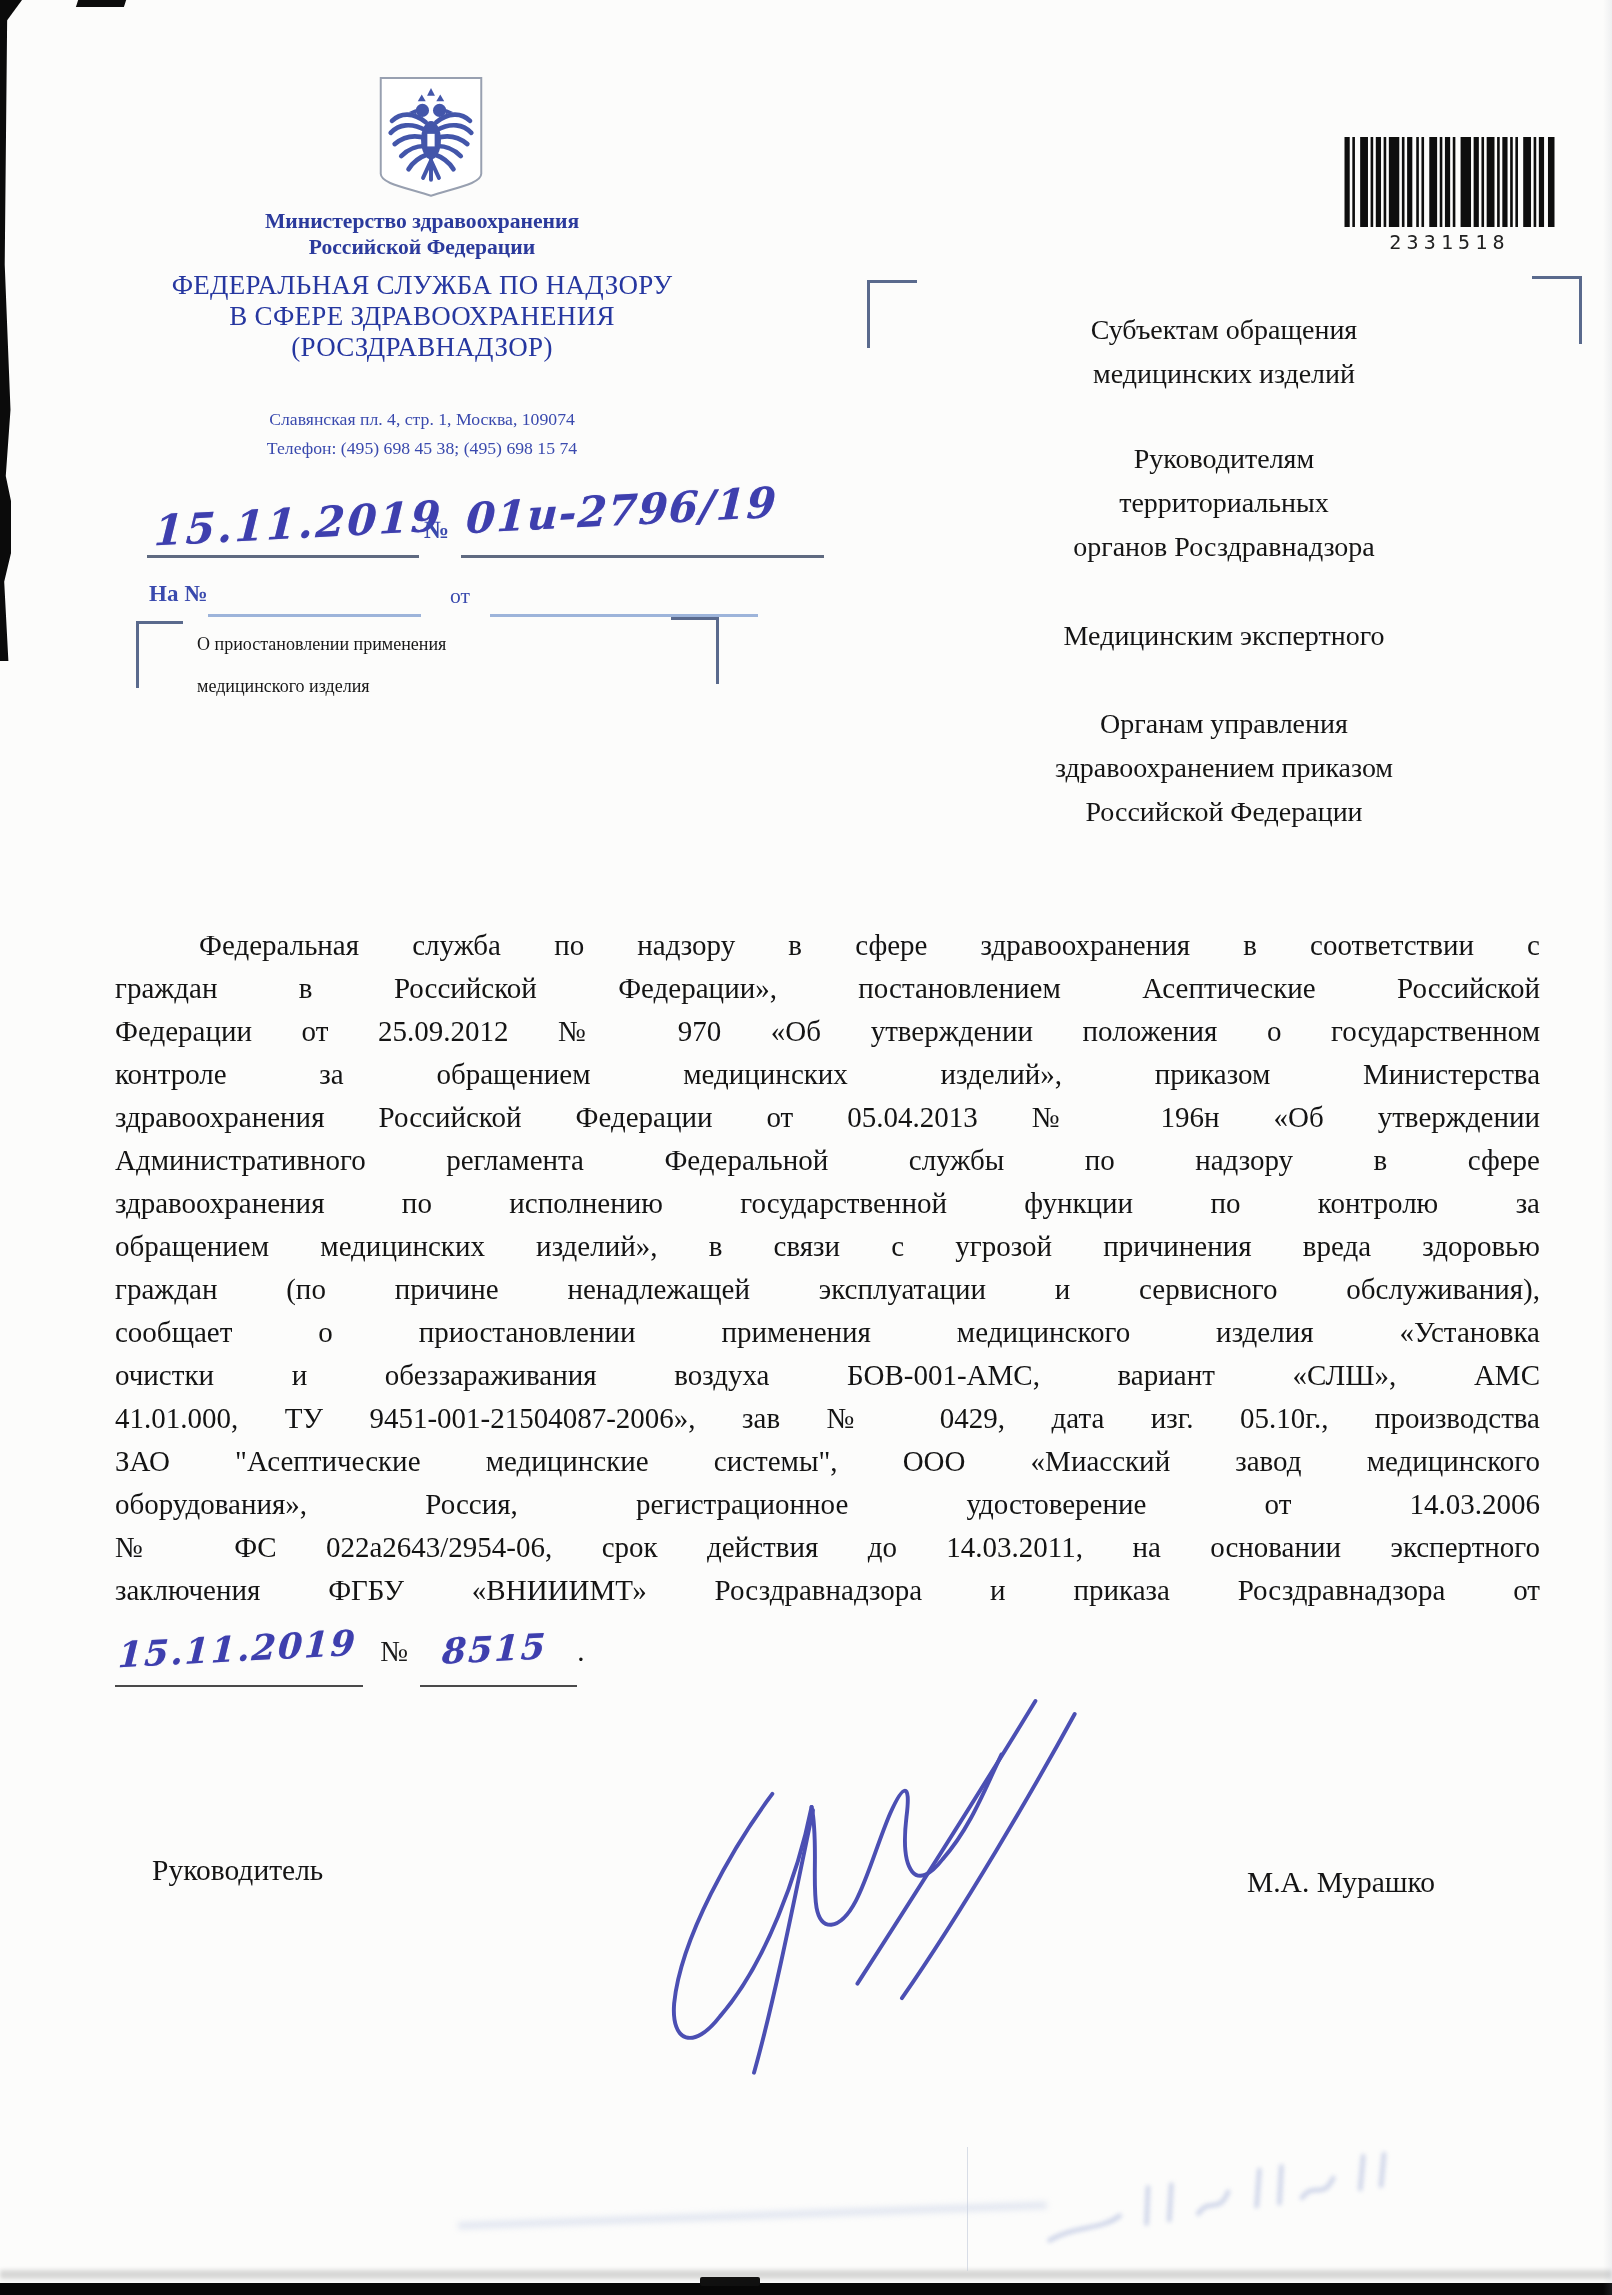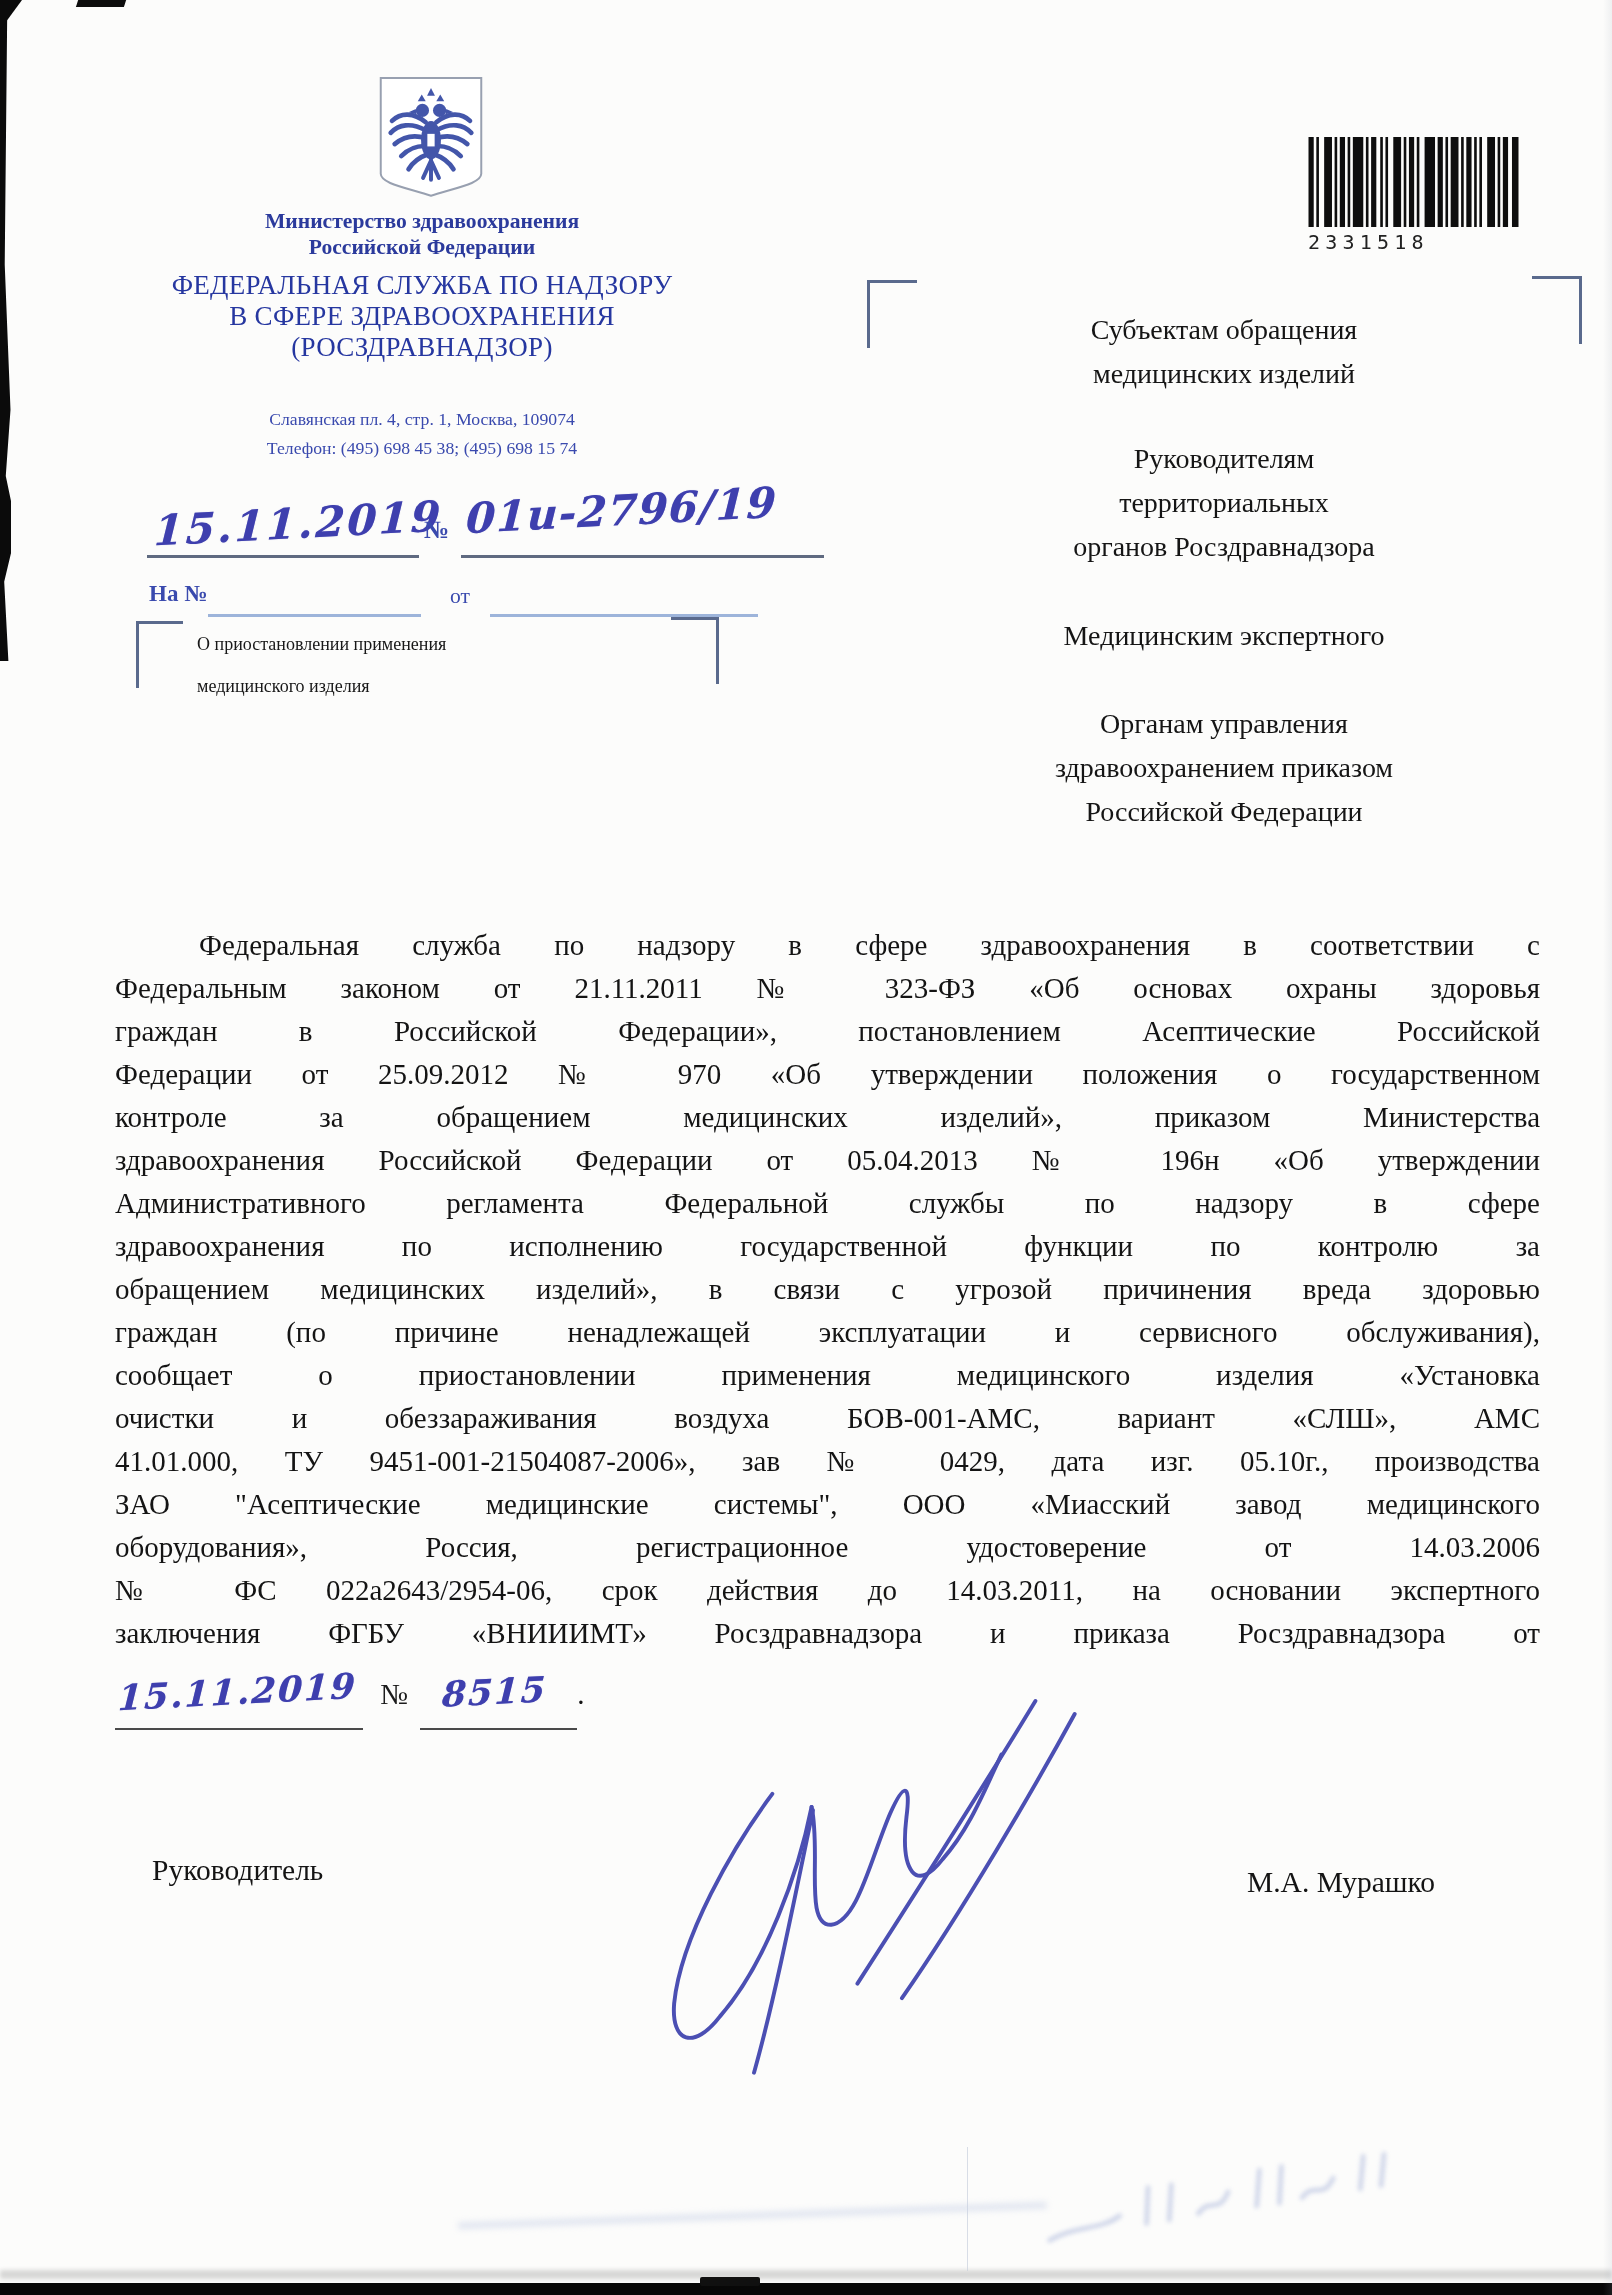--- a/index.html
+++ b/index.html
@@ -53,21 +53,21 @@
   .lightline{position:absolute;height:2.6px;background:#9db4da;}
   .lightline.r1{left:208px;top:614px;width:213px;}
   .lightline.r2{left:490px;top:614px;width:268px;}
   
   .brk{position:absolute;}
   .brk .h{position:absolute;height:2.6px;background:#5a6a8d;}
   .brk .v{position:absolute;width:2.6px;background:#5a6a8d;}
   
   .subject{position:absolute;left:185px;top:623px;font-size:18px;line-height:42px;color:#181818;margin-left:12px;}
   
-  .barcode-wrap{position:absolute;left:1308px;top:137px;width:211px;text-align:left;}
+  .barcode-wrap{position:absolute;left:1344px;top:137px;width:211px;text-align:center;}
   .barcode-num{font-family:"DejaVu Sans Mono", monospace;font-size:20px;letter-spacing:5.2px;color:#222;margin-top:1.3px;}
   
   .recips{position:absolute;left:851px;top:0;width:746px;text-align:center;font-size:28px;line-height:44px;color:#151515;}
   .rgroup{position:absolute;width:100%;}
   
   .body-par{position:absolute;left:115px;top:924px;width:1425px;font-size:29px;color:#141414;}
   .bline{height:43px;line-height:43px;text-align:justify;text-align-last:justify;white-space:nowrap;}
   .bline.first{text-indent:84px;}
   .closing{height:72px;line-height:65px;text-align:left;margin-top:3.9px;}
   .closing .hand{font-size:35px;letter-spacing:2px;}
@@ -224,21 +224,20 @@
     </div>
     <div class="rgroup" style="top:702px;">
       <div>Органам управления</div>
       <div>здравоохранением приказом</div>
       <div>Российской Федерации</div>
     </div>
   </div>
 
   <div class="body-par">
     <div class="bline first">Федеральная служба по надзору в сфере здравоохранения в соответствии с</div>
-    <div class="bline">Федеральным законом от 21.11.2011 № 323-ФЗ «Об основах охраны здоровья</div>
     <div class="bline">граждан в Российской Федерации», постановлением Асептические Российской</div>
     <div class="bline">Федерации от 25.09.2012 № 970 «Об утверждении положения о государственном</div>
     <div class="bline">контроле за обращением медицинских изделий», приказом Министерства</div>
     <div class="bline">здравоохранения Российской Федерации от 05.04.2013 № 196н «Об утверждении</div>
     <div class="bline">Административного регламента Федеральной службы по надзору в сфере</div>
     <div class="bline">здравоохранения по исполнению государственной функции по контролю за</div>
     <div class="bline">обращением медицинских изделий», в связи с угрозой причинения вреда здоровью</div>
     <div class="bline">граждан (по причине ненадлежащей эксплуатации и сервисного обслуживания),</div>
     <div class="bline">сообщает о приостановлении применения медицинского изделия «Установка</div>
     <div class="bline">очистки и обеззараживания воздуха БОВ-001-АМС, вариант «СЛШ», АМС</div>

